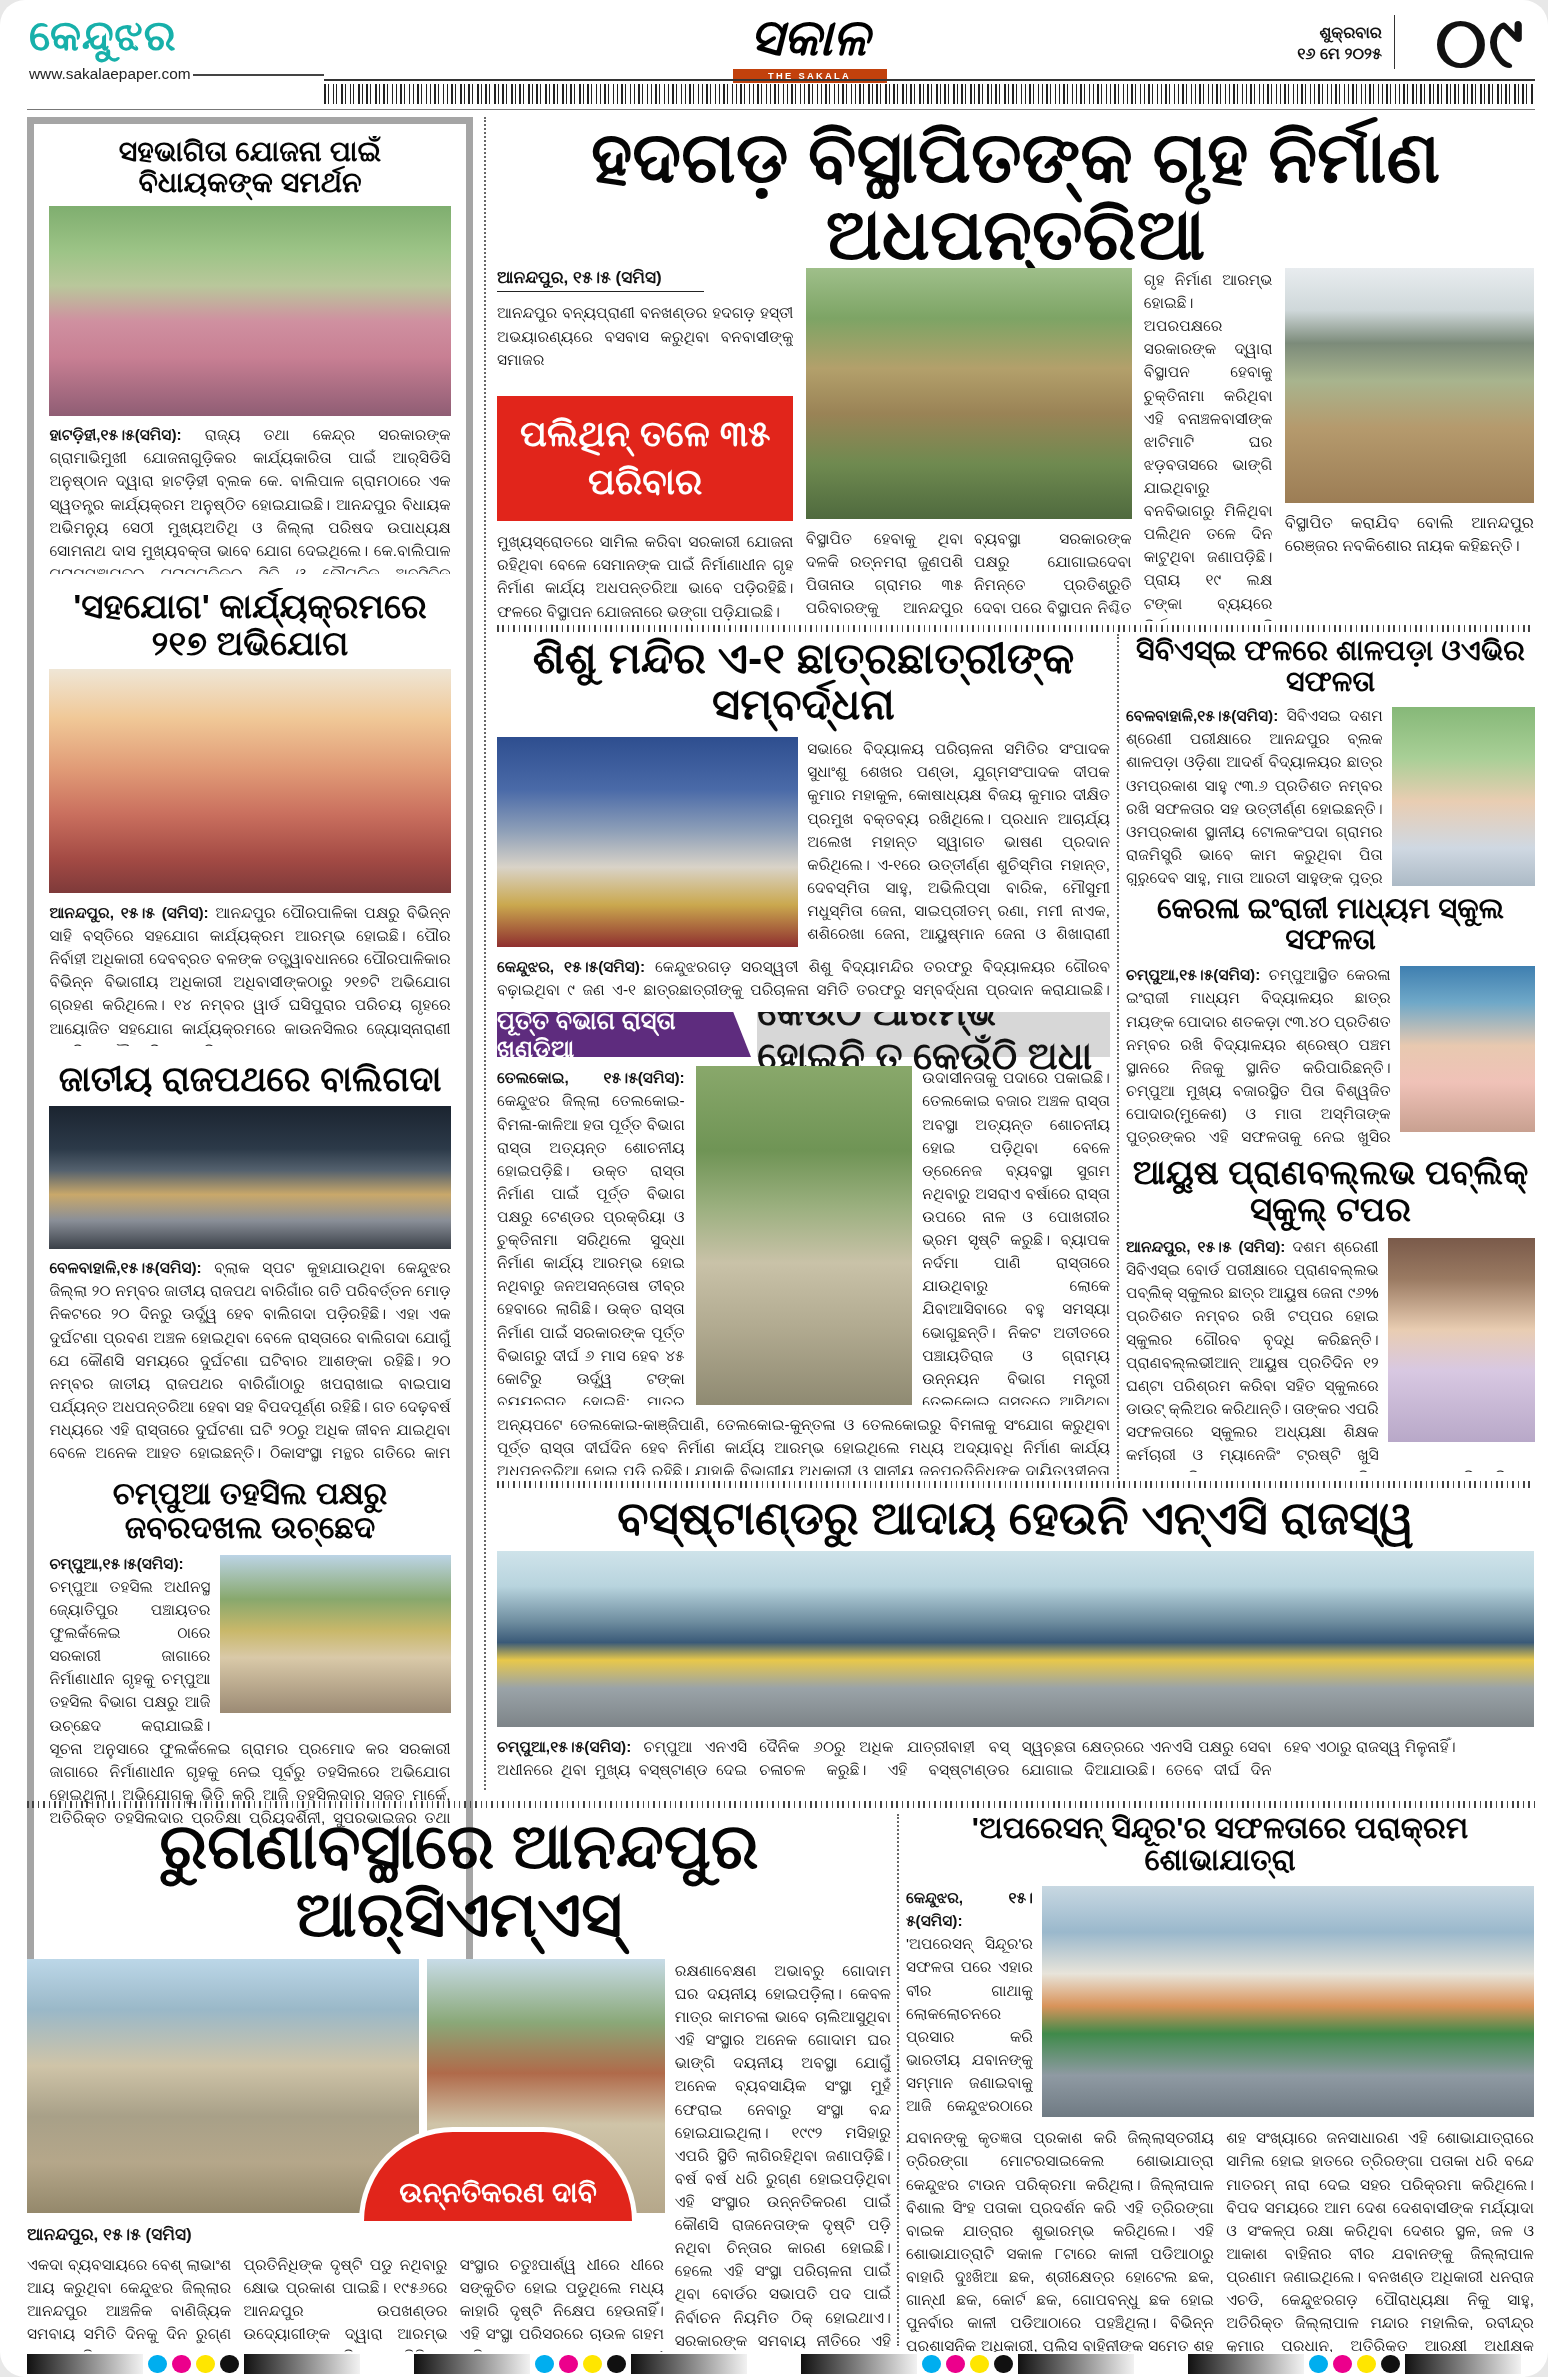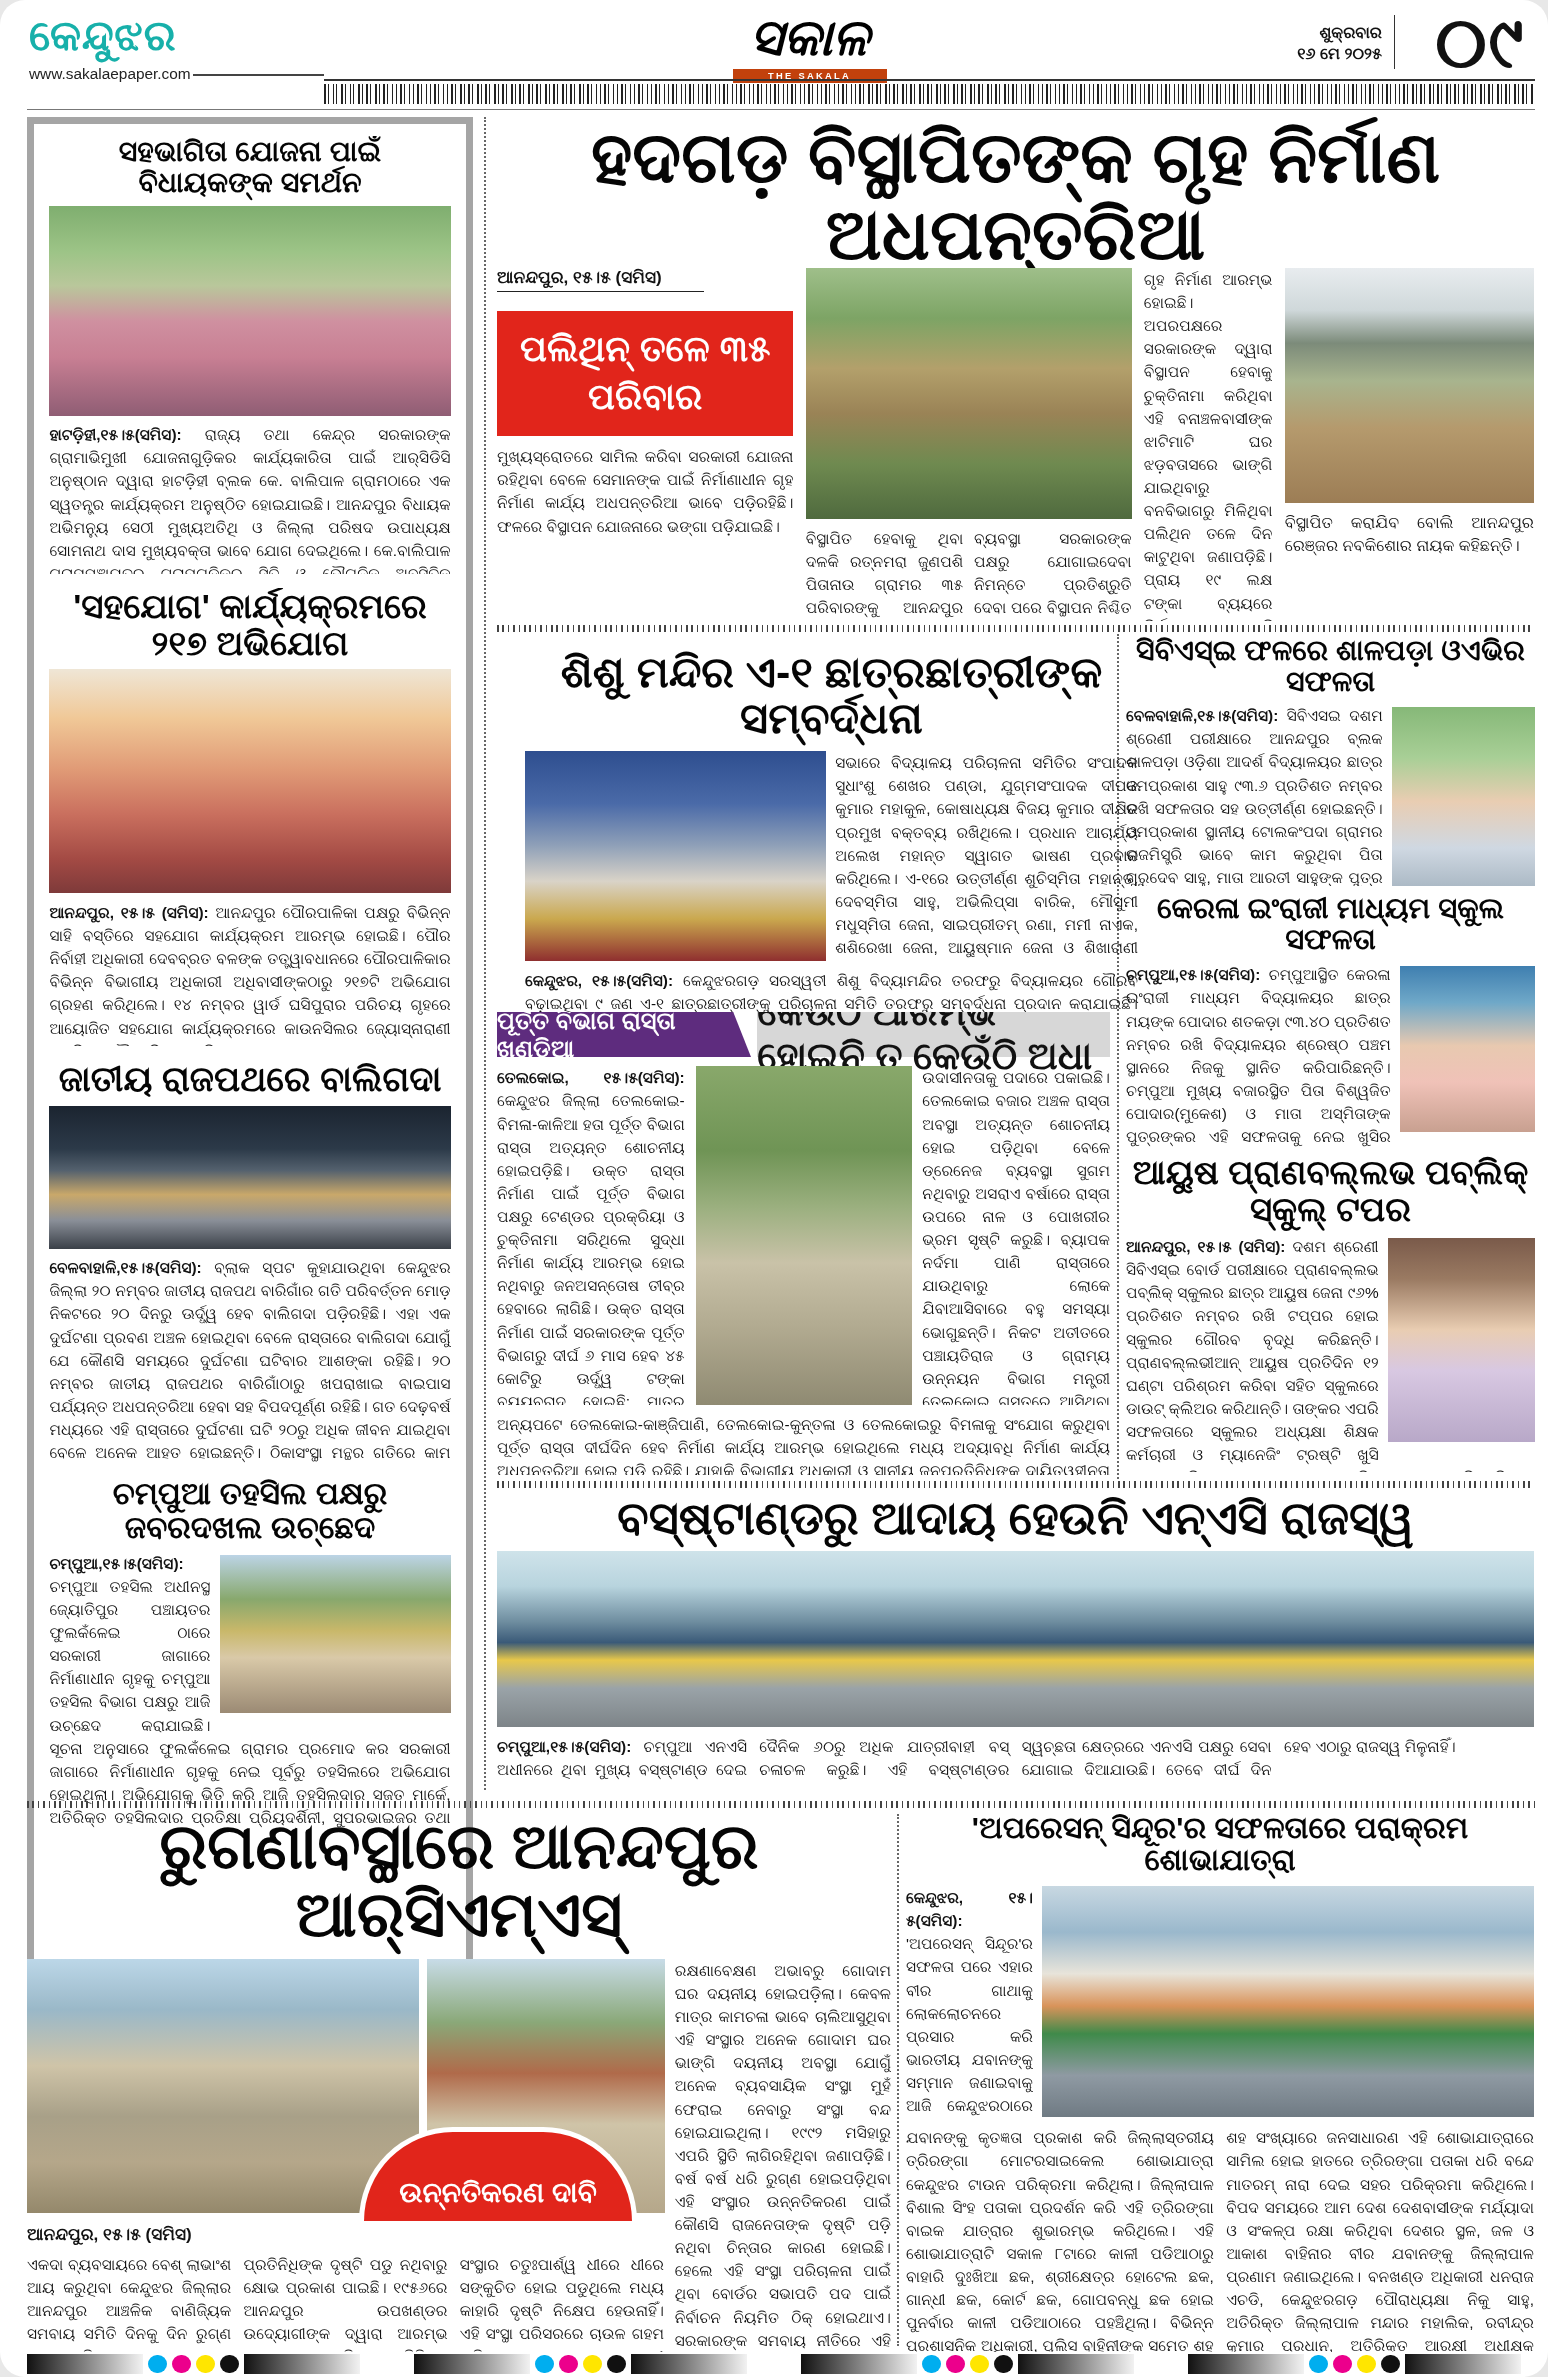--- a/index.html
+++ b/index.html
@@ -45,21 +45,21 @@
   .main-dateline { font-size:17px; display:inline-block; border-bottom:1.5px solid #222; padding-bottom:3.1px; margin-bottom:9.3px; width:70%; }
   .red-box { background:#e1251b; color:#fff; font-weight:800; font-size:36px; text-align:center;
              line-height:1.35; padding:14px 6.2px; margin:9.3px 0; }
   .main-colB { width:332px; display:flex; flex-direction:column; gap:7.7px; }
   .main-colB .body-text { column-count:2; column-gap:10.8px; flex:1; }
   .main-colC { width:131px; }
   .main-colD { width:254px; display:flex; flex-direction:column; gap:7.7px; }
   .caption { font-size:16px; line-height:1.45; text-align:justify; overflow:hidden; }
 
   
-  .shishu { position:absolute; left:525px; top:635px; width:613px; height:367px; overflow:hidden;margin-top:14px; }
+  .shishu { position:absolute; left:497px; top:635px; width:613px; height:367px; overflow:hidden; }
   .shishu .headline { font-size:43px; margin-bottom:9.3px; }
   .shishu-row { display:flex; gap:9.3px; height:210px; margin-bottom:7.7px; }
   .shishu-row .body-text { flex:1; }
 
   
   .rcol-art { position:absolute; left:1126px; width:409px; overflow:hidden; }
   .rcol-art .headline { margin-bottom:7.7px; }
   .portrait { float:right; margin:3.1px 0 6.2px 9.3px; }
 
   
@@ -173,20 +173,21 @@
 
   <div class="vsep" style="left:484px; top:117px; height:1673px;"></div>
   <div class="vsep" style="left:1117px; top:634px; height:845px;"></div>
   <div class="vsep" style="left:897px; top:1814px; height:532px;"></div>
 
   <div class="headline main-headline">ହଦଗଡ଼ ବିସ୍ଥାପିତଙ୍କ ଗୃହ ନିର୍ମାଣ ଅଧପନ୍ତରିଆ</div>
 
   <div class="main-body">
     <div class="main-colA">
       <span class="dateline main-dateline">ଆନନ୍ଦପୁର, ୧୫।୫ (ସମିସ)</span>
+      <div class="body-text" style="height:85px;">ଆନନ୍ଦପୁର ବନ୍ୟପ୍ରାଣୀ ବନଖଣ୍ଡର ହଦଗଡ଼ ହସ୍ତୀ ଅଭୟାରଣ୍ୟରେ ବସବାସ କରୁଥିବା ବନବାସୀଙ୍କୁ ସମାଜର</div>
       <div class="red-box">ପଲିଥିନ୍ ତଳେ ୩୫ ପରିବାର</div>
       <div class="body-text" style="flex:1;">ମୁଖ୍ୟସ୍ରୋତରେ ସାମିଲ କରିବା ସରକାରୀ ଯୋଜନା ରହିଥିବା ବେଳେ ସେମାନଙ୍କ ପାଇଁ ନିର୍ମାଣାଧୀନ ଗୃହ ନିର୍ମାଣ କାର୍ଯ୍ୟ ଅଧପନ୍ତରିଆ ଭାବେ ପଡ଼ିରହିଛି। ଫଳରେ ବିସ୍ଥାପନ ଯୋଜନାରେ ଭଙ୍ଗା ପଡ଼ିଯାଇଛି।</div>
     </div>
     <div class="main-colB">
       <div class="photo" style="width:100%;height:251px;
         background:linear-gradient(180deg,#9fbf8a 0%,#7da465 20%,#b3a06b 40%,#9a8356 58%,#6f8a50 78%,#4f6a3e 100%);"></div>
       <div class="body-text">ବିସ୍ଥାପିତ ହେବାକୁ ଥିବା ଦଳକି ରତ୍ନମରା ଜୁଣପଶି ପିତାନାଉ ଗ୍ରାମର ୩୫ ପରିବାରଙ୍କୁ ଆନନ୍ଦପୁର ବନ ବିଭାଗ ଡିଏଫ୍‌ଓ ଅଭୟ କୁମାର ଦଳେଇ ବୁଝାସୁଝା କରାଇବା ଓ ବନବାସୀଙ୍କ ଜୀବନଜୀବିକା ପାଇଁ ସମସ୍ତ ବ୍ୟବସ୍ଥା ସରକାରଙ୍କ ପକ୍ଷରୁ ଯୋଗାଇଦେବା ନିମନ୍ତେ ପ୍ରତିଶ୍ରୁତି ଦେବା ପରେ ବିସ୍ଥାପନ ନିଶ୍ଚିତ ହୋଇଥିଲା। ଘସିପୁରା ବ୍ଲକ ଗୋହିରା ପଞ୍ଚାୟତର କୁମୁଣିଆ ମୌଜାରେ ସେମାନଙ୍କ ପାଇଁ</div>
     </div>
     <div class="main-colC body-text">ଗୃହ ନିର୍ମାଣ ଆରମ୍ଭ ହୋଇଛି। ଅପରପକ୍ଷରେ ସରକାରଙ୍କ ଦ୍ୱାରା ବିସ୍ଥାପନ ହେବାକୁ ଚୁକ୍ତିନାମା କରିଥିବା ଏହି ବନାଞ୍ଚଳବାସୀଙ୍କ ଝାଟିମାଟି ଘର ଝଡ଼ବତାସରେ ଭାଙ୍ଗି ଯାଇଥିବାରୁ ବନବିଭାଗରୁ ମିଳିଥିବା ପଲିଥିନ ତଳେ ଦିନ କାଟୁଥିବା ଜଣାପଡ଼ିଛି। ପ୍ରାୟ ୧୯ ଲକ୍ଷ ଟଙ୍କା ବ୍ୟୟରେ ନିର୍ମାଣାଧୀନ ଏହି ବିସ୍ଥାପିତଙ୍କ ଗୃହ ନିର୍ମାଣ ଜମି ଅଧିଗ୍ରହଣରେ ସମସ୍ୟା ଥିବାରୁ ଏପରି ବିଳମ୍ବ ହୋଇଛି। ଖୁବଶୀଘ୍ର ସେମାନଙ୍କ ଗୃହ ନିର୍ମାଣ କାର୍ଯ୍ୟ ଶେଷ କରି</div>
     <div class="main-colD">

